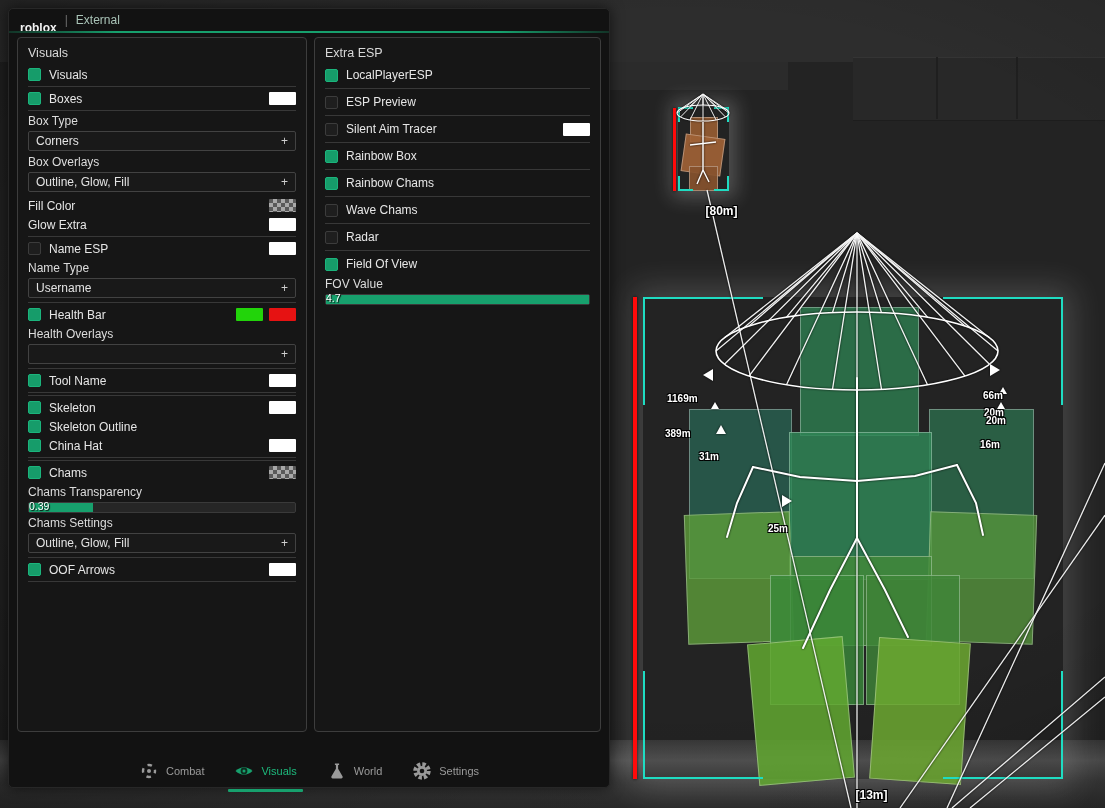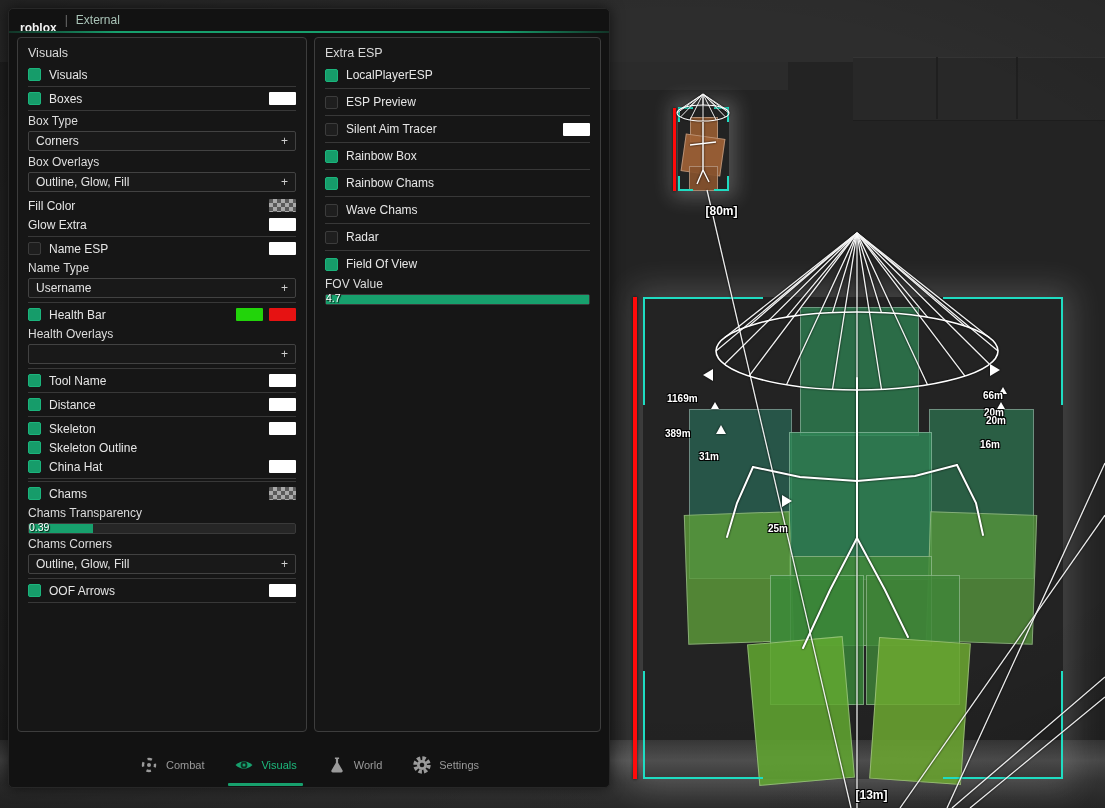--- a/index.html
+++ b/index.html
@@ -87,21 +87,21 @@
       display:flex;align-items:center;justify-content:space-between;padding:0 7px;color:#e3e3e3;}
   .dd .plus{color:#cfcfcf;}
   .sep{border-top:1px solid #383838;margin:2px 0;height:0;}
   .slider{position:relative;height:9px;background:#262626;border:1px solid #3a3a3a;border-radius:2px;
           margin:1px 0 3px;}
   .slider .fill{position:absolute;left:0;top:0;bottom:0;background:#17a06d;}
   .slider .sval{position:absolute;left:0;right:0;top:-3px;font-size:10.5px;color:#fff;
           text-shadow:1px 1px 1px #000;}
 
   
-  .tabbar{position:absolute;left:0;right:0;bottom:0;height:44px;display:flex;align-items:center;
+  .tabbar{position:absolute;left:0;right:0;bottom:0;height:44px;display:flex;align-items:flex-end;
           justify-content:center;gap:26px;}
   .tab{position:relative;display:flex;align-items:center;gap:7px;color:#9a9a9a;font-size:11px;
        padding:6px 2px;cursor:default;}
   .tab .tico{width:20px;height:20px;display:block;}
   .tab.active{color:#1db97c;}
   .tab.active::after{content:"";position:absolute;left:-4px;right:-4px;bottom:-5px;height:3px;
                      background:#17a06d;border-radius:1px;}
 </style>
 </head>
 <body>
@@ -306,25 +306,20 @@
         </div>
         <div class="sep"></div>
 
         <div class="row">
           <span class="cb on"></span>
           <span class="lbl">Tool Name</span>
           <span class="swatch sw-white"></span>
         </div>
         <div class="sep"></div>
 
-        <div class="row">
-          <span class="cb on"></span>
-          <span class="lbl">Distance</span>
-          <span class="swatch sw-white"></span>
-        </div>
         <div class="sep"></div>
 
         <div class="row">
           <span class="cb on"></span>
           <span class="lbl">Skeleton</span>
           <span class="swatch sw-white"></span>
         </div>
         <div class="row">
           <span class="cb on"></span>
           <span class="lbl">Skeleton Outline</span>
@@ -341,21 +336,21 @@
         <div class="row">
           <span class="cb on"></span>
           <span class="lbl">Chams</span>
           <span class="swatch sw-check"></span>
         </div>
         <div class="flabel">Chams Transparency</div>
         <div class="slider">
           <div class="fill" style="width:24%"></div>
           <span class="sval">0.39</span>
         </div>
-        <div class="flabel">Chams Corners</div>
+        <div class="flabel">Chams Settings</div>
         <div class="dd">
           <span>Outline, Glow, Fill</span>
           <span class="plus">+</span>
         </div>
         <div class="sep"></div>
 
         <div class="row">
           <span class="cb on"></span>
           <span class="lbl">OOF Arrows</span>
           <span class="swatch sw-white"></span>

